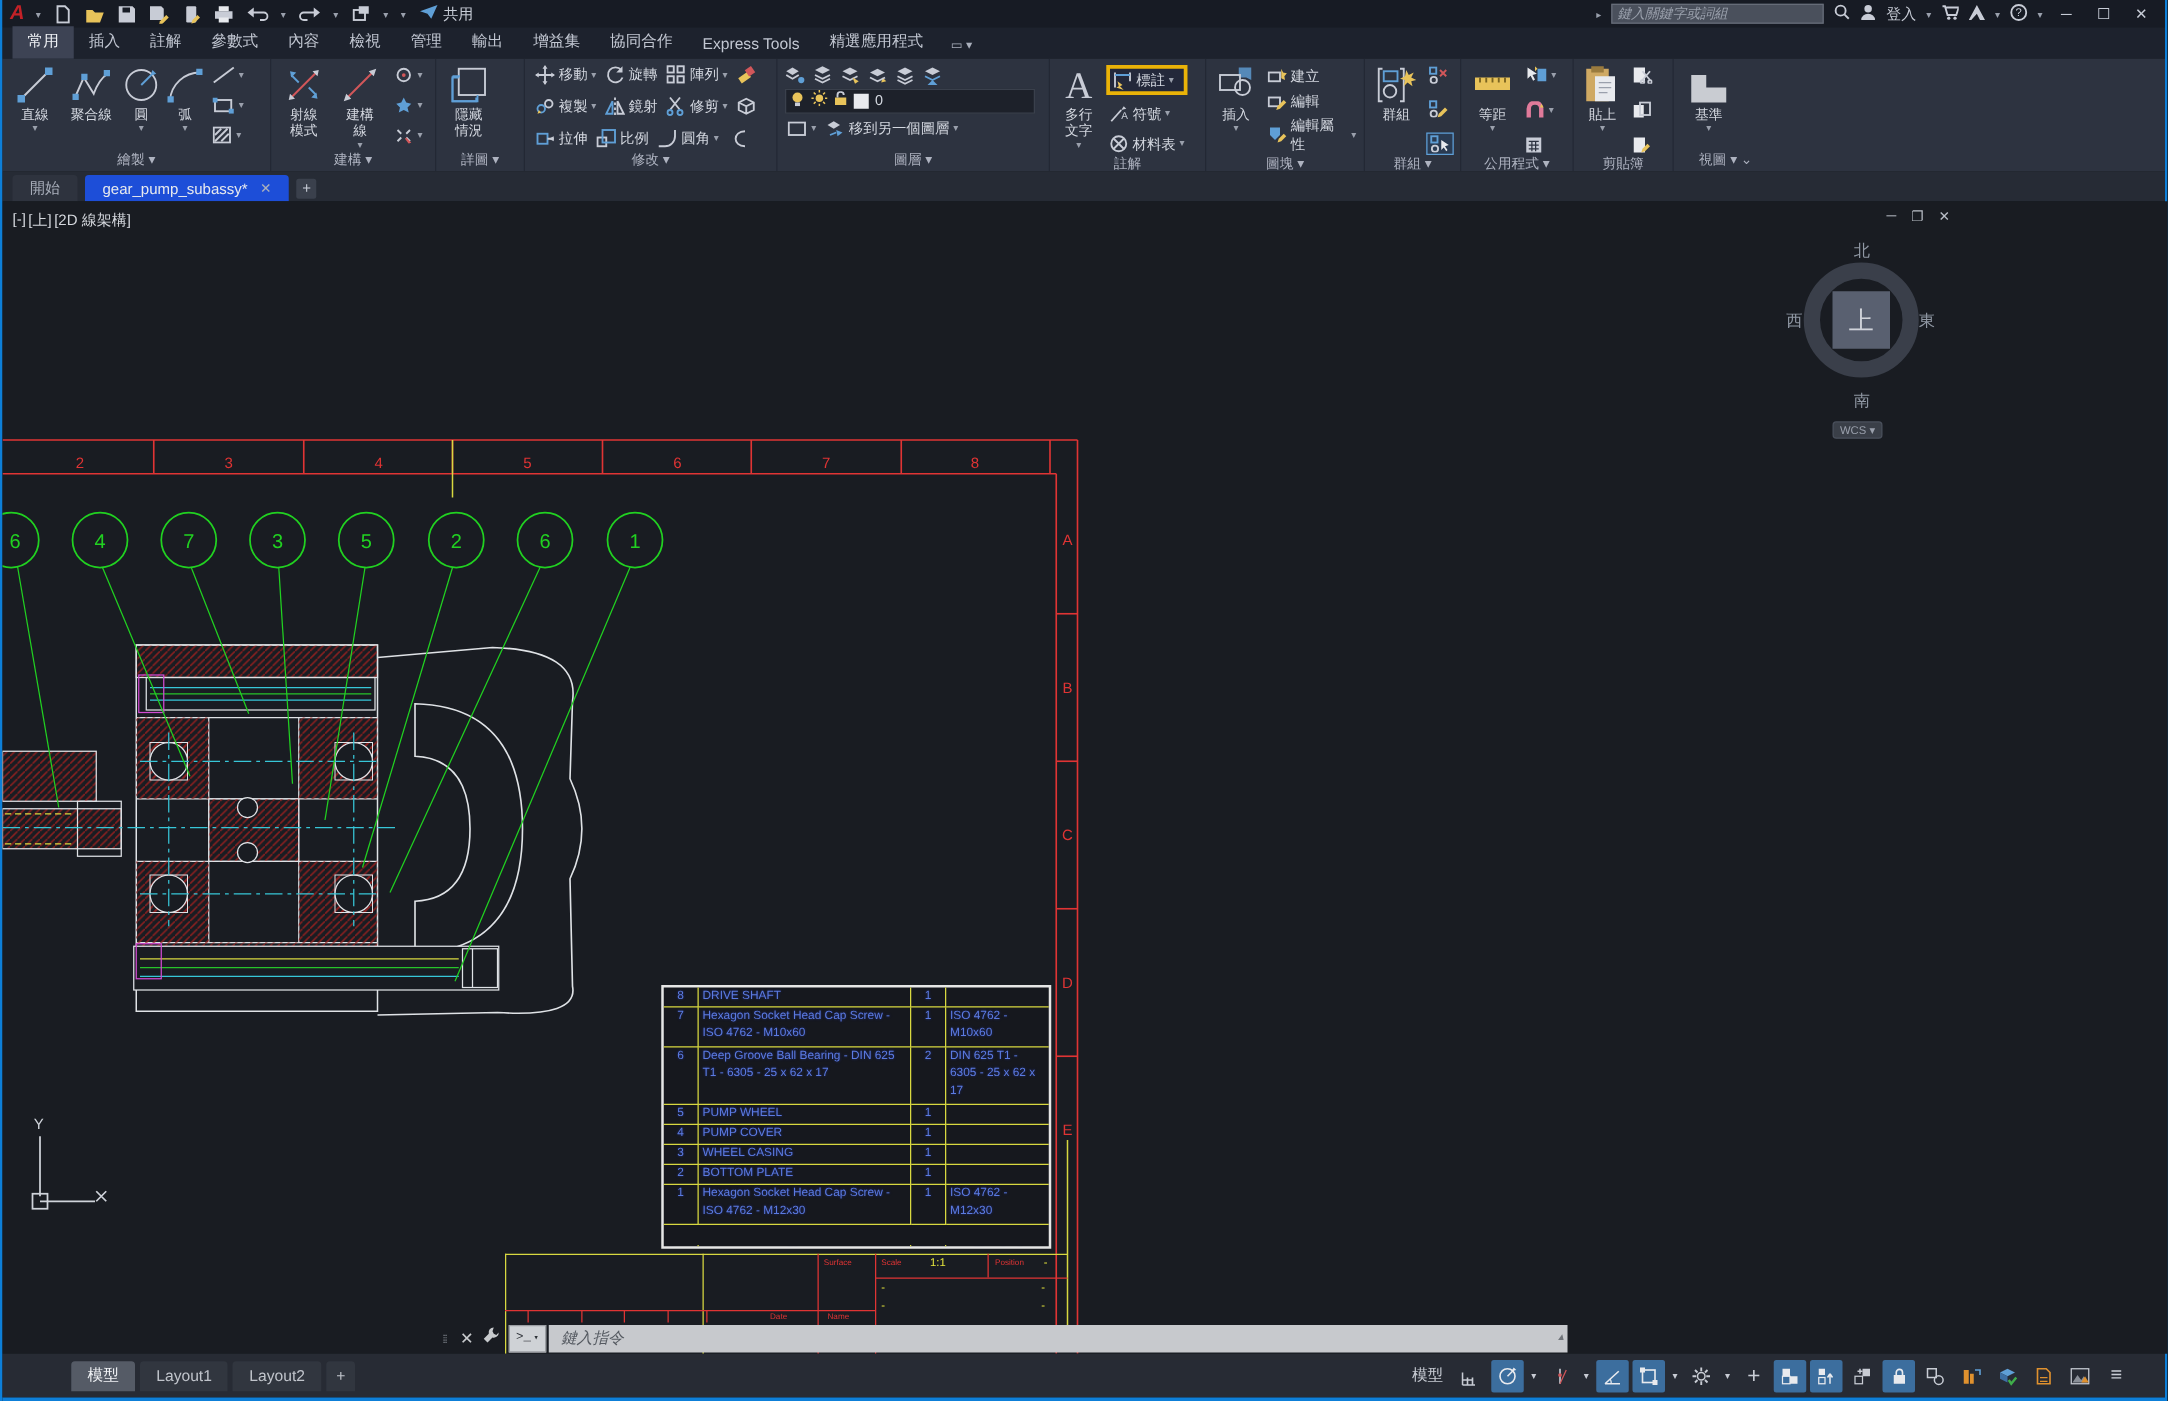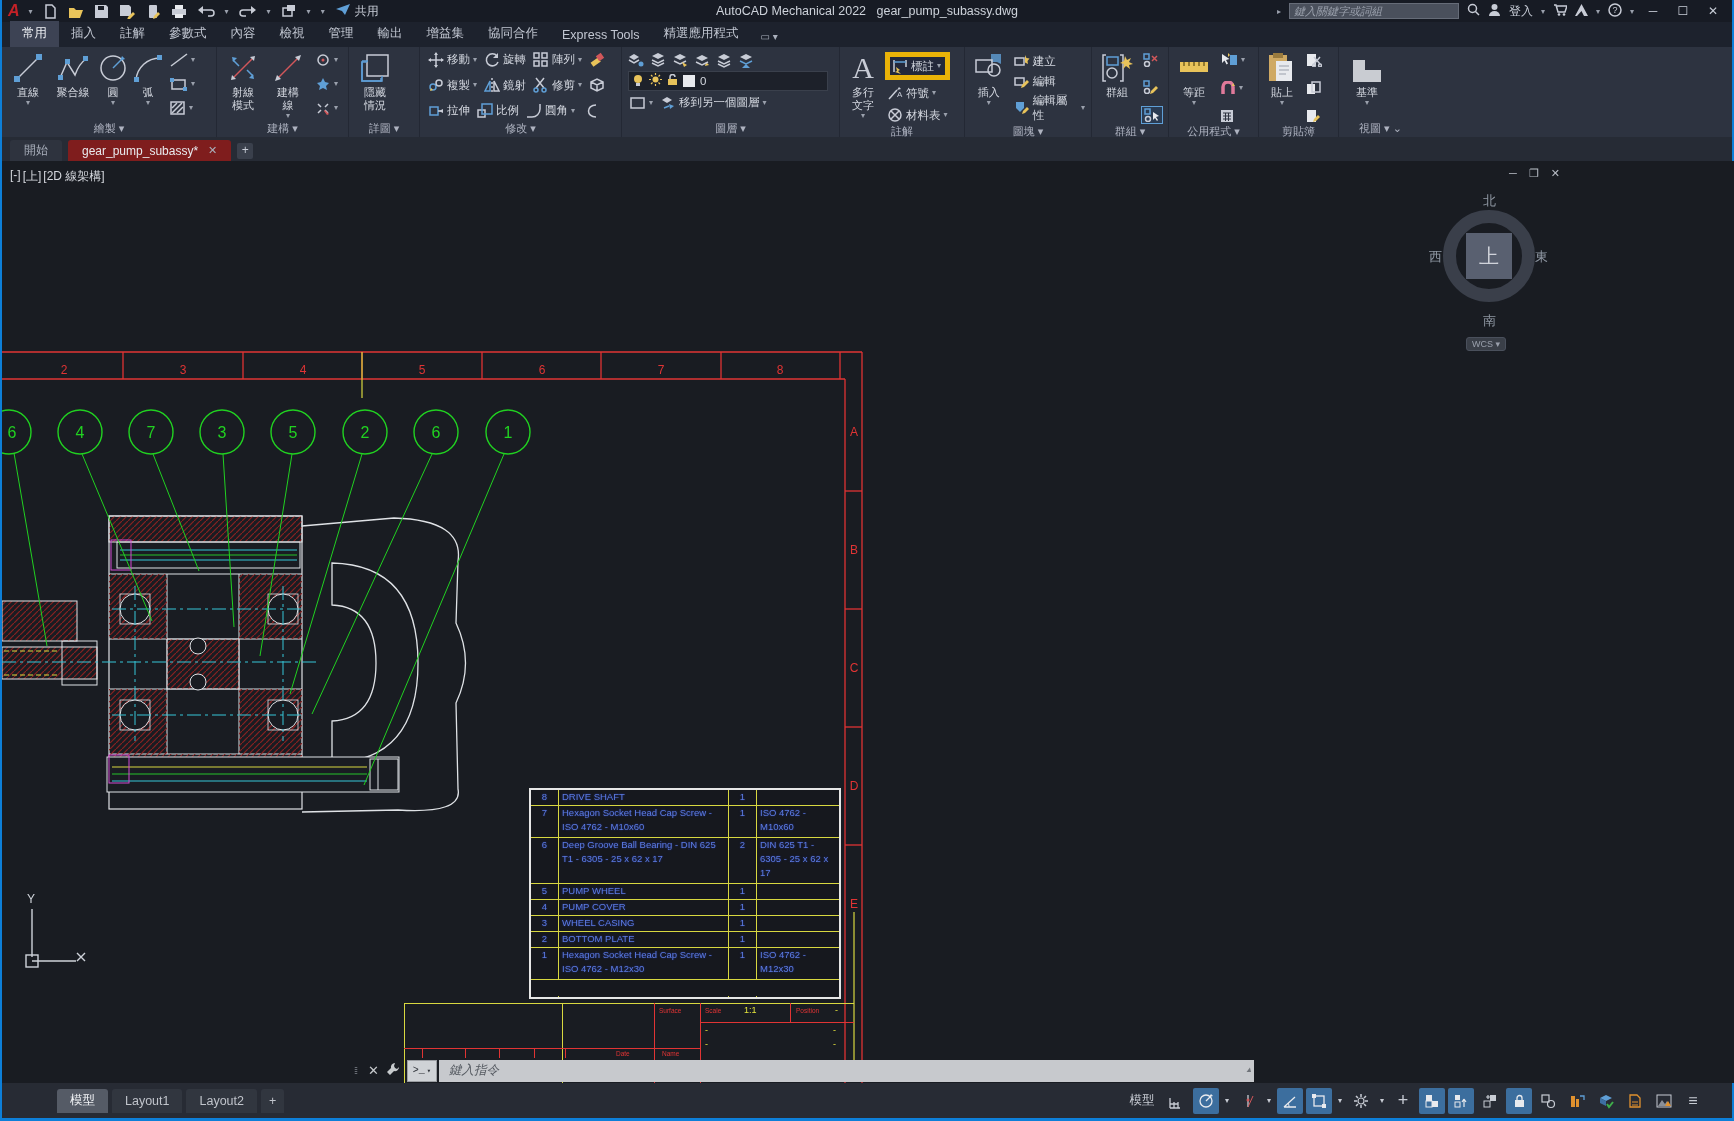--- a/index.html
+++ b/index.html
@@ -33,31 +33,31 @@
   .pbody { flex:1; display:flex; align-items:flex-start; padding:3px 4px 0 6px; gap:5px; }
   .plabel { height:16px; font-size:11px; color:#aeb3c0; text-align:center; line-height:14px; white-space:nowrap; }
   .bigbtn { display:flex; flex-direction:column; align-items:center; width:40px; padding-top:2px; }
   .bigbtn .blab { font-size:11px; color:#d4d8e0; text-align:center; line-height:13px; margin-top:2px; white-space:pre-line; }
   .dd { color:#9aa0ac; font-size:8px; line-height:8px; }
   .smallrow { display:flex; align-items:center; height:21px; gap:3px; }
   .smallbtn { display:flex; align-items:center; gap:3px; font-size:11.5px; color:#d4d8e0; padding:1px 2px; }
   .scol { display:flex; flex-direction:column; justify-content:space-between; height:66px; padding-top:2px; }
   .ic16 svg, .ic16 { width:16px; height:16px; display:block; }
   .ic30 svg { width:32px; height:32px; display:block; }
-  .pressed { background:#23283a; border:5px solid #eab308;text-align:right; }
+  .pressed { background:#23283a; border:3px solid #eab308;text-align:right; }
   .selbox { border:1px solid #5f9fd6; background:#2a3b52; }
   svg .ln { stroke:#c8ccd6; stroke-width:1.5; fill:none; }
   svg .lnb { stroke:#5f9fd6; stroke-width:1.5; fill:none; }
   svg .fb { fill:#5f9fd6; } svg .fg { fill:#c8ccd6; } svg .fy { fill:#e8c35a; }
   svg .fr { fill:#d2575a; } svg .fw { fill:#e8eaee; }
 
   
   #filetabs { left:0; top:137px; width:100%; height:24px; background:#262b35; display:flex; align-items:flex-end; padding-left:8px; }
   .ftab { height:21px; display:flex; align-items:center; padding:0 14px; font-size:12px; color:#aab0bc; background:#2e333e; margin-right:6px; border-radius:3px 3px 0 0; }
-  .ftab.active { background:#7f1d1d; color:#e8eaee; }
+  .ftab.active { background:#1d4ed8; color:#e8eaee; }
   .ftab .x { margin-left:10px; color:#aab0bc; font-size:11px; }
   #newtab { width:16px; height:16px; background:#3a404c; color:#c7ccd6; border-radius:2px; text-align:center; font-size:12px; line-height:15px; margin-bottom:2px; }
 
   
   #canvas { left:0; top:161px; width:1734px; height:922px; background:#191c22; }
   #vplabel { left:8px; top:168px; color:#d5d8de; font-size:12px; display:flex; gap:2px; z-index:5; }
   #doccontrols { right:172px; top:167px; color:#b8bdc6; font-size:11px; display:flex; gap:12px; z-index:5; }
 
   
   #viewcube { left:1437px; top:196px; width:100px; height:132px; z-index:5; color:#9098a4; font-size:13px; }
@@ -167,23 +167,20 @@
           </svg>
         </span>
         <span class="mini-dd">▾</span>
       <span class="mini-dd">▾</span>
       <span style="display:flex;align-items:flex-start;gap:4px;">
         <svg width="16" height="13">
             <path class="fb" d="M1,6 L15,1 10,12 7,8 z"></path>
           </svg>
         <span>共用</span>
       </span>
-    </div>
-    <div id="title-center">
-      <span>AutoCAD Mechanical 2022</span>&nbsp;&nbsp;&nbsp;<span>gear_pump_subassy.dwg</span>
     </div>
     <div id="title-right">
       <span class="mini-dd">▸</span>
       <input id="search-box" placeholder="鍵入關鍵字或詞組" style="">
       <span><svg width="13" height="13">
             <circle class="ln" cx="5.5" cy="5.5" r="4"></circle>
             <line class="ln" x1="8.5" y1="8.5" x2="12" y2="12"></line>
           </svg></span>
       <span><svg width="13" height="13">
             <circle class="fg" cx="6.5" cy="4" r="3"></circle>

